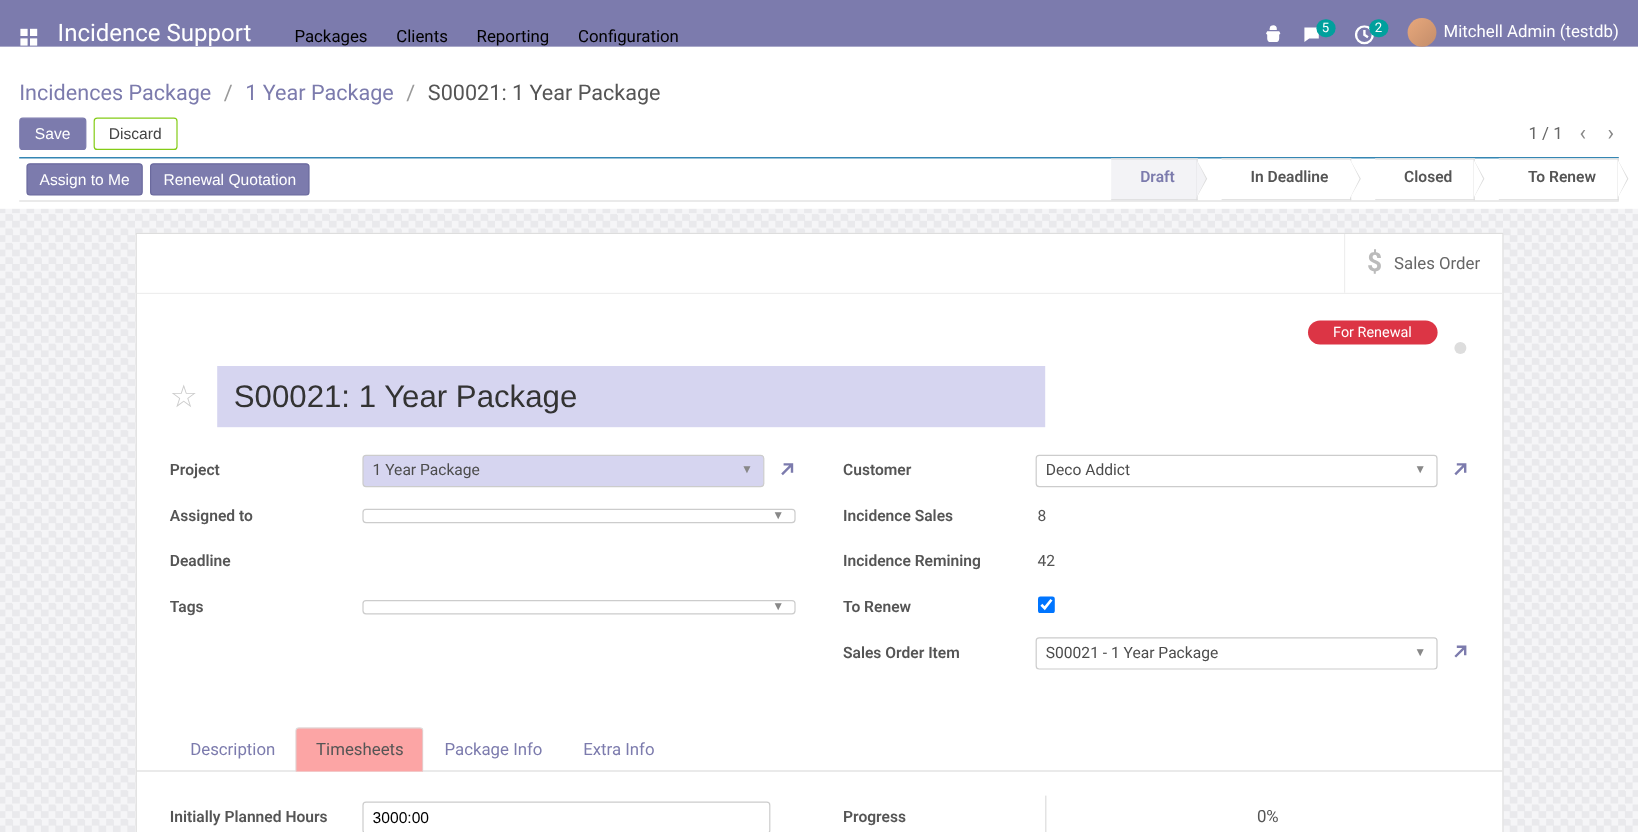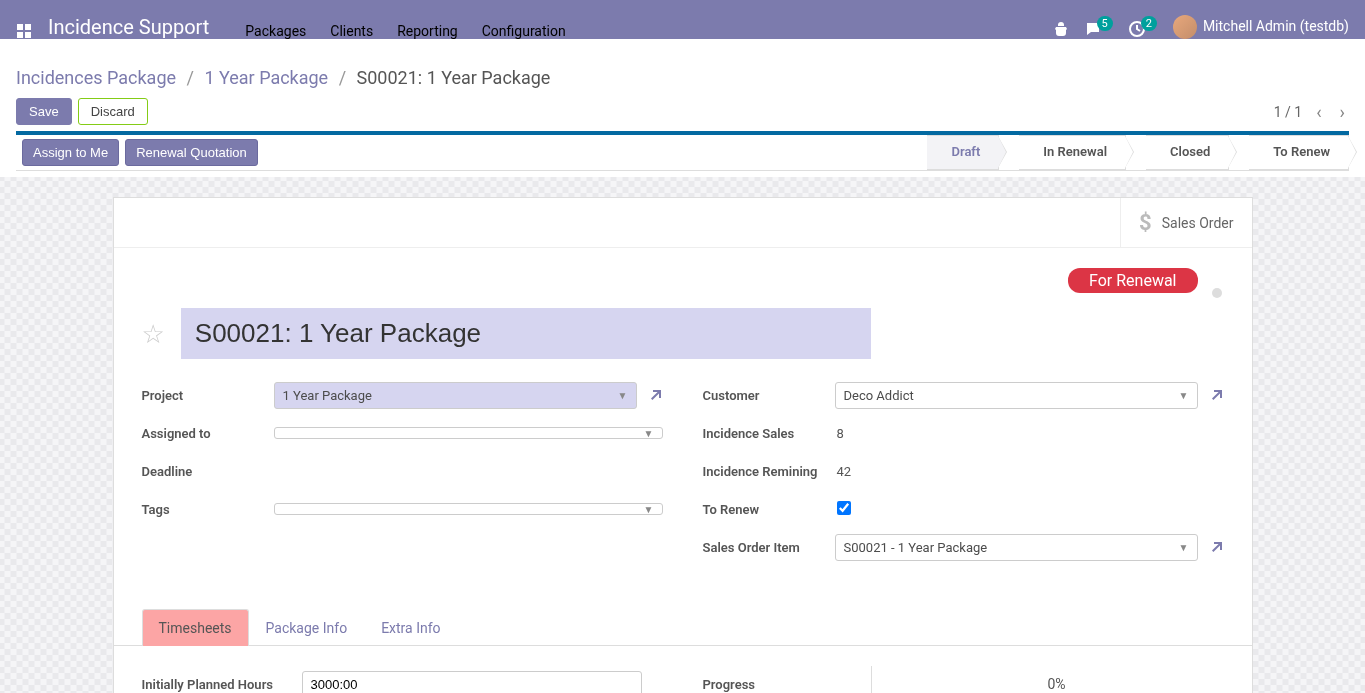--- a/index.html
+++ b/index.html
@@ -21,50 +21,50 @@
     .breadcrumb { font-size: 18px; color: #7c7bad; margin-bottom: 10px; }
     .breadcrumb .sep { color: #999; margin: 0 6px; }
     .breadcrumb .current { color: #555; }
     .btn-row { display: flex; align-items: center; }
     .btn { border: 1px solid #84cc16; padding: 5px 12px; border-radius: 3px; cursor: pointer; font-size: 13px; background: #fff; color: #444; }
     .btn-primary { background: #7c7bad; color: #fff; border-color: #7c7bad; margin-right: 6px; }
     .pager { margin-left: auto; display: flex; align-items: center; gap: 10px; color: #666; }
     .pager-arrow { font-size: 18px; color: #888; cursor: pointer; padding: 2px 4px; }
 
     
-    .statusbar-row { border-top: 4px solid #0369a1; border-bottom: 1px solid #ddd; display: flex; align-items: stretch; margin-top: 6px; min-height: 32px; }
+    .statusbar-row { border-top: 1px solid #0369a1; border-bottom: 1px solid #ddd; display: flex; align-items: stretch; margin-top: 6px; min-height: 32px; }
     .status-actions { display: flex; gap: 6px; padding: 4px 6px; }
     .btn-action { background: #7c7bad; color: #fff; border: 1px solid #6b6a9e; padding: 5px 10px; border-radius: 3px; font-size: 13px; }
     .status-spacer { flex: 1; }
     .status-arrows { display: flex; gap: 20px; }
     .status-step { position: relative; padding: 8px 18px 8px 24px; background: #fff; border: 1px solid #ddd; border-left: none; font-size: 13px; color: #555; font-weight: 600; }
     .status-step.active { background: #f3f3f6; color: #7c7bad; }
     .status-step::after { content: ''; position: absolute; right: -8px; top: 0; width: 0; height: 0; border-top: 16px solid transparent; border-bottom: 16px solid transparent; border-left: 8px solid #fff; z-index: 2; }
     .status-step::before { content: ''; position: absolute; right: -9px; top: 0; width: 0; height: 0; border-top: 16px solid transparent; border-bottom: 16px solid transparent; border-left: 9px solid #ddd; z-index: 1; }
     .status-step.active::after { border-left-color: #f3f3f6; }
 
     
     .form-bg { background: repeating-conic-gradient(#e9e9ec 0% 25%, #f5f5f7 0% 50%) 50% / 12px 12px; padding: 20px 0 0; min-height: 560px; }
     .sheet { background: #fff; border: 1px solid #ddd; width: 1140px; margin: 0 auto; position: relative; }
     .sheet-header { display: flex; border-bottom: 1px solid #eee; }
     .sheet-header-spacer { flex: 1; }
     .stat-btn { display: flex; align-items: center; gap: 10px; padding: 12px 18px; border-left: 1px solid #eee; cursor: pointer; color: #666; }
     .dollar-icon { font-size: 22px; color: #bbb; font-weight: bold; }
 
     .ribbon-row { display: flex; justify-content: flex-end; padding: 14px 24px 0; align-items: center; gap: 14px; }
-    .badge-renew { background: #dc3545; color: #fff; border-radius: 12px; padding: 3px 21px; font-size: 16px; margin-left: 25px; }
+    .badge-renew { background: #dc3545; color: #fff; border-radius: 12px; padding: 3px 21px; font-size: 12px; margin-left: 25px; }
     .dot { width: 10px; height: 10px; border-radius: 50%; background: #ddd; margin-top: 26px; margin-right: 6px; }
 
     .title-row { display: flex; align-items: center; padding: 10px 28px 18px; gap: 16px; }
     .star { font-size: 26px; color: #ccc; cursor: pointer; }
     .title-input { flex: 1; max-width: 690px; background: #d6d5f0; border: none; padding: 10px 14px; font-size: 26px; color: #333; }
 
     .fields-grid { display: grid; grid-template-columns: 1fr 1fr; gap: 0 40px; padding: 4px 28px 20px; }
     .field-row { display: flex; align-items: center; margin-bottom: 10px; min-height: 28px; }
-    .field-label { width: 132px; font-weight: 600; color: #555; font-size: 13px; flex-shrink: 0; }
+    .field-label { width: 160px; font-weight: 600; color: #555; font-size: 13px; flex-shrink: 0; }
     .field-input { flex: 1; border: 1px solid #ccc; border-radius: 3px; padding: 5px 8px; font-size: 13px; background: #fff; position: relative; }
     .field-input.hl { background: #d6d5f0; }
     .field-input .caret { position: absolute; right: 8px; top: 50%; transform: translateY(-50%); color: #888; font-size: 10px; }
     .ext-link { margin-left: 10px; color: #7c7bad; cursor: pointer; }
     .field-static { flex: 1; font-size: 13px; color: #555; padding-left: 2px; }
     .chk { width: 14px; height: 14px; }
 
     
     .tabs { display: flex; border-bottom: 1px solid #ddd; padding: 0 28px; margin-top: 18px; }
     .tab { padding: 10px 16px; color: #7c7bad; cursor: pointer; border: 1px solid transparent; border-bottom: none; margin-bottom: -1px; }
@@ -140,21 +140,21 @@
   </div>
 
   <div class="statusbar-row">
     <div class="status-actions">
       <button class="btn-action">Assign to Me</button>
       <button class="btn-action">Renewal Quotation</button>
     </div>
     <div class="status-spacer"></div>
     <div class="status-arrows">
       <div class="status-step active">Draft</div>
-      <div class="status-step">In Renewal</div>
+      <div class="status-step">In Deadline</div>
       <div class="status-step">Closed</div>
       <div class="status-step">To Renew</div>
     </div>
   </div>
 </div>
 
 <div class="form-bg">
   <div class="sheet">
 
     <div class="sheet-header">
@@ -228,20 +228,21 @@
           <span class="ext-link">
             <svg class="icon-svg" viewBox="0 0 16 16">
                 <path fill="currentColor" d="M6 2h8v8h-2V5.4L5.4 12 4 10.6 10.6 4H6V2z"></path>
               </svg>
           </span>
         </div>
       </div>
     </div>
 
     <div class="tabs">
+      <div class="tab">Description</div>
       <div class="tab active">Timesheets</div>
       <div class="tab">Package Info</div>
       <div class="tab">Extra Info</div>
     </div>
 
     <div class="tab-body">
       <div class="tab-row">
         <div class="field-row">
           <span class="field-label" style="width:160px;">Initially Planned Hours</span>
           <input class="field-input" style="max-width: 340px;" value="3000:00">

